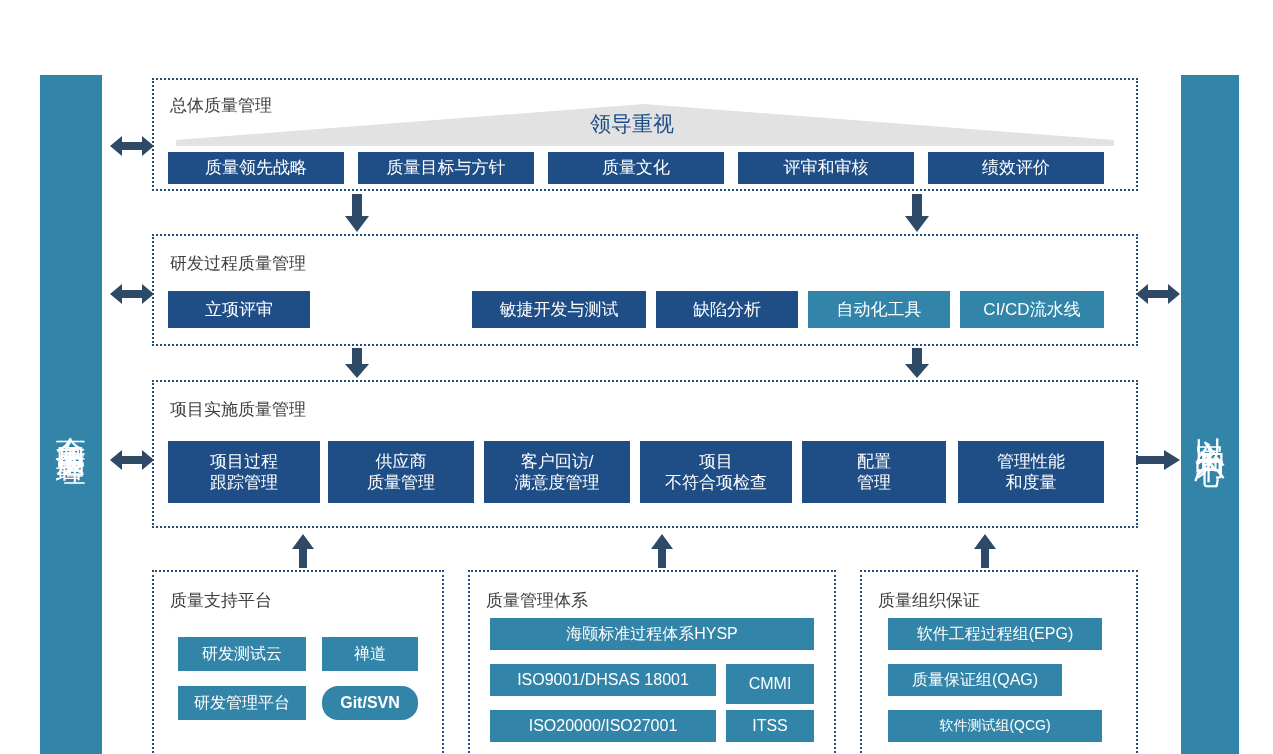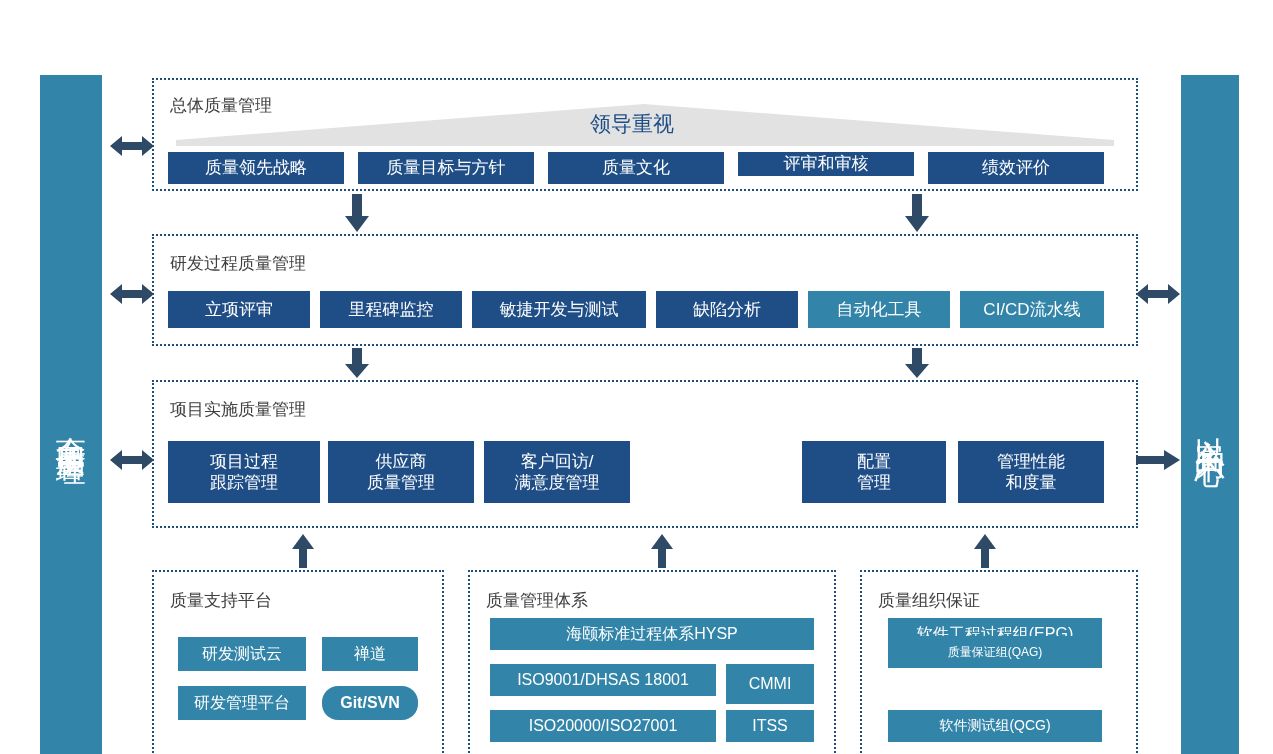--- a/index.html
+++ b/index.html
@@ -96,44 +96,45 @@
   <svg class="tri-wrap" style="left:176px; top:56px; width:938px; height:42px;" viewBox="0 0 938 42" preserveAspectRatio="none">
     <polygon points="468,0 938,36 938,42 0,42 0,36" fill="#E2E2E2"></polygon>
   </svg>
   <div class="tri-text" style="left:590px; top:62px;">领导重视</div>
 
   <div class="sec-label" style="left:170px; top:46px;">总体质量管理</div>
 
   <div class="chip navy" style="left:168px; top:104px; width:176px; height:32px;">质量领先战略</div>
   <div class="chip navy" style="left:358px; top:104px; width:176px; height:32px;">质量目标与方针</div>
   <div class="chip navy" style="left:548px; top:104px; width:176px; height:32px;">质量文化</div>
-  <div class="chip navy" style="left:738px; top:104px; width:176px; height:24px;">评审和审核</div>
+  <div class="chip navy" style="left:738px; top:104px; width:176px; height:32px;">评审和审核</div>
   <div class="chip navy" style="left:928px; top:104px; width:176px; height:32px;">绩效评价</div>
 
   <div class="dotted" style="left:152px; top:186px; width:986px; height:112px;">
   </div>
   <div class="sec-label" style="left:170px; top:204px;">研发过程质量管理</div>
 
   <div class="chip navy" style="left:168px; top:243px; width:142px; height:37px;">立项评审</div>
-  <div class="chip navy" style="left:320px; top:243px; width:142px; height:37px;">里程碑监控</div>
   <div class="chip navy" style="left:472px; top:243px; width:174px; height:37px;">敏捷开发与测试</div>
   <div class="chip navy" style="left:656px; top:243px; width:142px; height:37px;">缺陷分析</div>
   <div class="chip teal" style="left:808px; top:243px; width:142px; height:37px;">自动化工具</div>
   <div class="chip teal" style="left:960px; top:243px; width:144px; height:37px;">CI/CD流水线</div>
 
   <div class="dotted" style="left:152px; top:332px; width:986px; height:148px;">
   </div>
   <div class="sec-label" style="left:170px; top:350px;">项目实施质量管理</div>
 
   <div class="chip navy" style="left:168px; top:393px; width:152px; height:62px;">项目过程
 跟踪管理</div>
   <div class="chip navy" style="left:328px; top:393px; width:146px; height:62px;">供应商
 质量管理</div>
   <div class="chip navy" style="left:484px; top:393px; width:146px; height:62px;">客户回访/
 满意度管理</div>
+  <div class="chip navy" style="left:640px; top:393px; width:152px; height:62px;">项目
+不符合项检查</div>
   <div class="chip navy" style="left:802px; top:393px; width:144px; height:62px;">配置
 管理</div>
   <div class="chip navy" style="left:958px; top:393px; width:146px; height:62px;">管理性能
 和度量</div>
 
   <div class="dotted" style="left:152px; top:522px; width:292px; height:187px;">
   </div>
   <div class="sec-label" style="left:170px; top:541px;">质量支持平台</div>
 
   <div class="chip teal" style="left:178px; top:589px; width:128px; height:34px; font-size:16px;">研发测试云</div>
@@ -149,21 +150,21 @@
   <div class="chip teal" style="left:490px; top:616px; width:226px; height:32px; font-size:16px;">ISO9001/DHSAS 18001</div>
   <div class="chip teal" style="left:726px; top:616px; width:88px; height:40px; font-size:16px;">CMMI</div>
   <div class="chip teal" style="left:490px; top:662px; width:226px; height:32px; font-size:16px;">ISO20000/ISO27001</div>
   <div class="chip teal" style="left:726px; top:662px; width:88px; height:32px; font-size:16px;">ITSS</div>
 
   <div class="dotted" style="left:860px; top:522px; width:278px; height:187px;">
   </div>
   <div class="sec-label" style="left:878px; top:541px;">质量组织保证</div>
 
   <div class="chip teal" style="left:888px; top:570px; width:214px; height:32px; font-size:16px;">软件工程过程组(EPG)</div>
-  <div class="chip teal" style="left:888px; top:588px; width:214px; height:32px; font-size:12px;">质量保证组(QAG)</div>
+  <div class="chip teal" style="left:888px; top:616px; width:174px; height:32px; font-size:16px;">质量保证组(QAG)</div>
   <div class="chip teal" style="left:888px; top:662px; width:214px; height:32px; font-size:14px;">软件测试组(QCG)</div>
 
   <svg class="arrow" style="left:110px; top:86px; width:44px; height:24px;" viewBox="0 0 44 24">
     <polygon points="0,12 12,2 12,8 32,8 32,2 44,12 32,22 32,16 12,16 12,22" fill="#2F4A66"></polygon>
   </svg>
   <svg class="arrow" style="left:110px; top:234px; width:44px; height:24px;" viewBox="0 0 44 24">
     <polygon points="0,12 12,2 12,8 32,8 32,2 44,12 32,22 32,16 12,16 12,22" fill="#2F4A66"></polygon>
   </svg>
   <svg class="arrow" style="left:110px; top:400px; width:44px; height:24px;" viewBox="0 0 44 24">
     <polygon points="0,12 12,2 12,8 32,8 32,2 44,12 32,22 32,16 12,16 12,22" fill="#2F4A66"></polygon>

